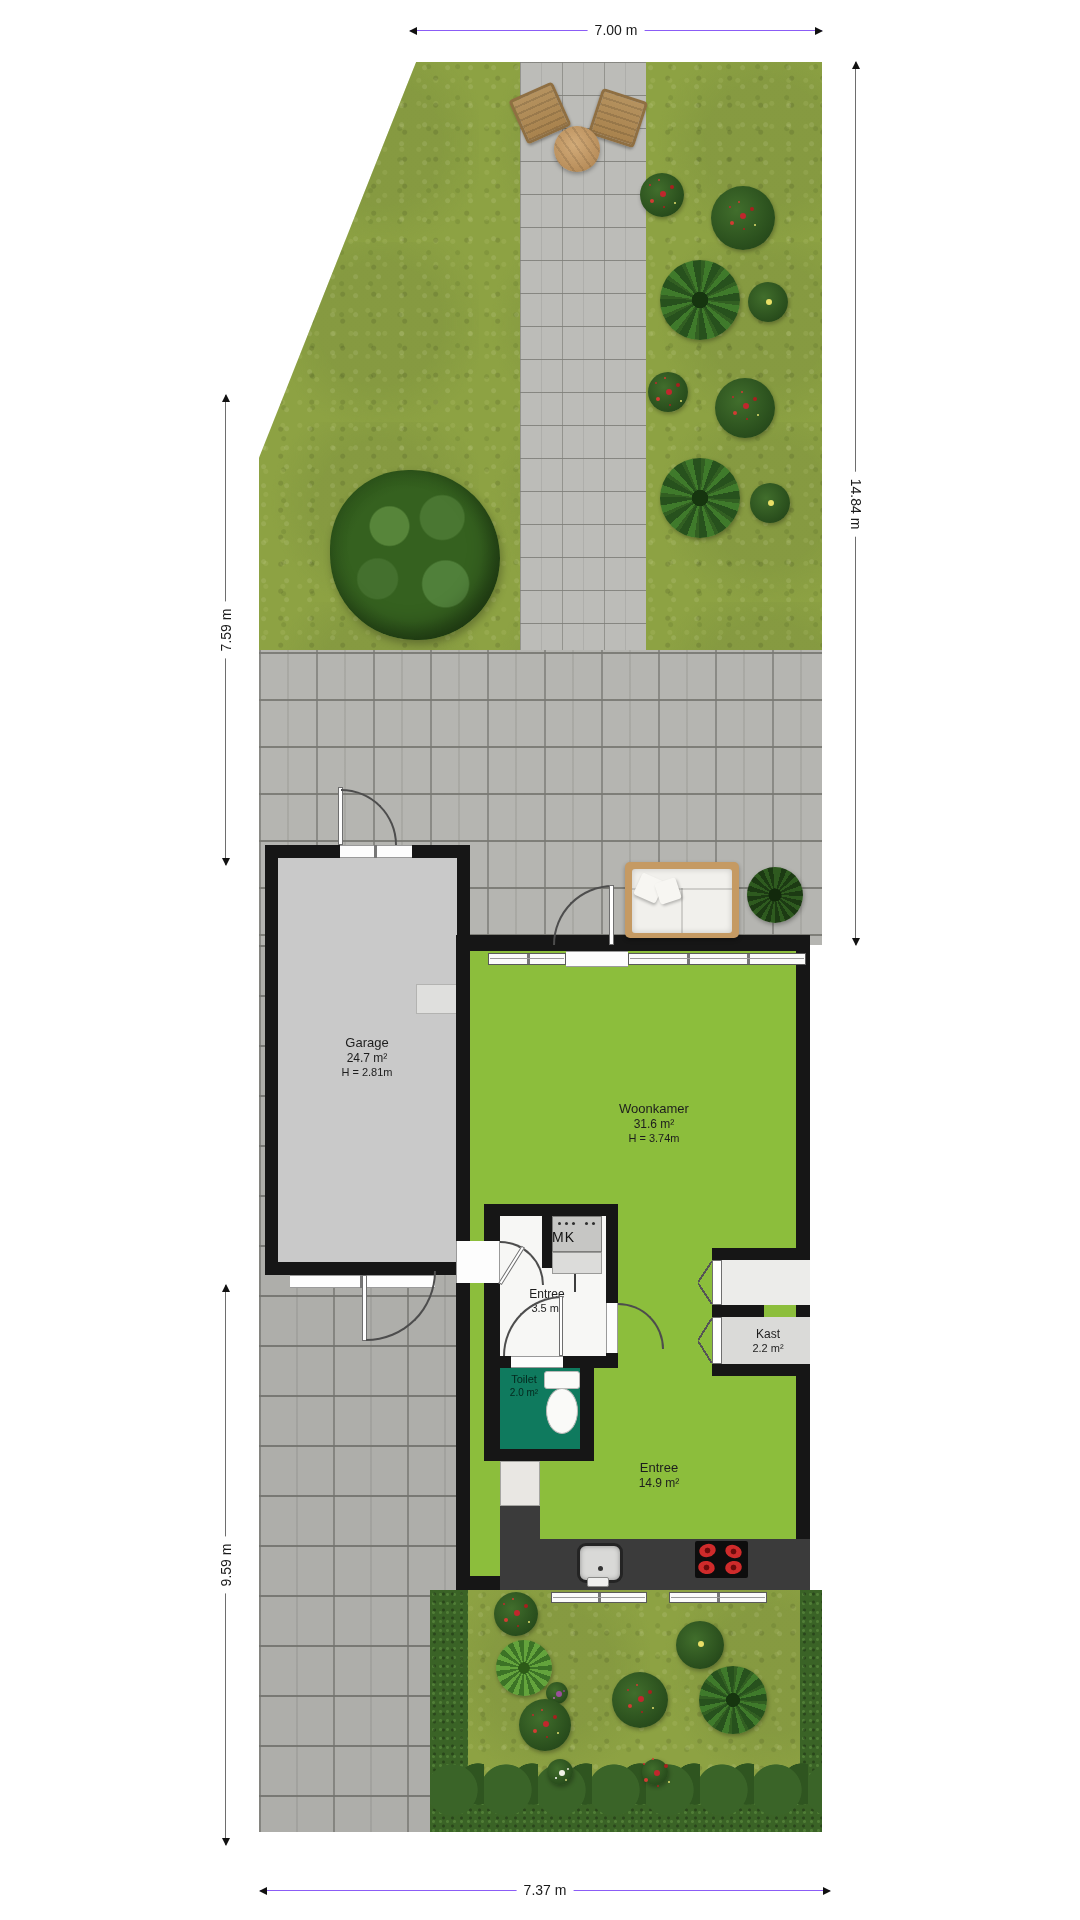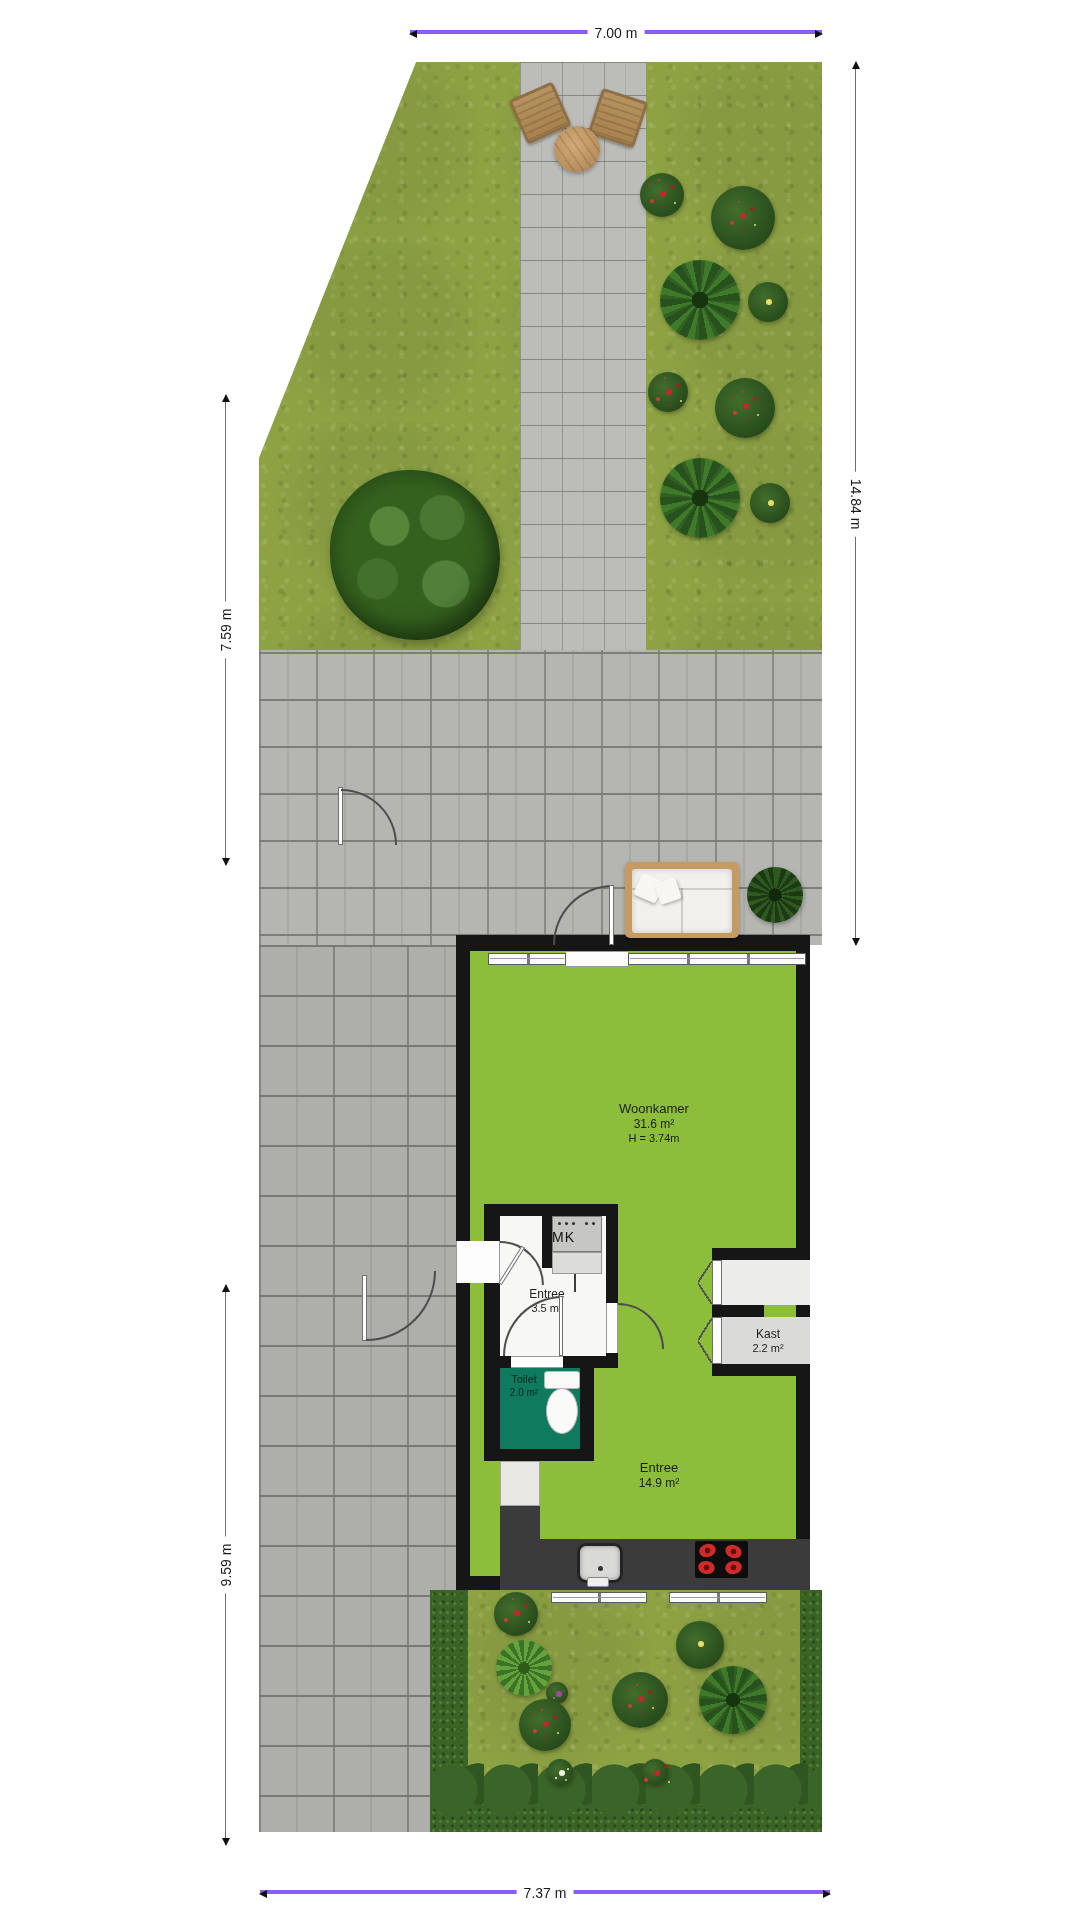--- a/index.html
+++ b/index.html
@@ -67,21 +67,21 @@
   
   .room-label{position:absolute;transform:translate(-50%,-50%);text-align:center;color:#1d1d1d;white-space:nowrap;}
   .room-label .nm{font-size:13px;line-height:1.25;}
   .room-label .ar{font-size:12px;line-height:1.2;}
   .room-label .ht{font-size:11px;line-height:1.2;}
   .room-label.sm .nm{font-size:12px;} .room-label.sm .ar{font-size:11px;}
   .room-label.xs .nm{font-size:11px;} .room-label.xs .ar{font-size:10px;}
   .mk-text{position:absolute;font-size:14px;color:#111;letter-spacing:1px;}
 
   
-  .dim-h{position:absolute;height:0;border-top:4px solid #8b5cf6;}
+  .dim-h{position:absolute;height:0;border-top:1px solid #8b5cf6;}
   .dim-v{position:absolute;width:0;border-left:1px solid #6e6e6e;}
   .dlabel{position:absolute;background:#fff;padding:1px 7px;font-size:14px;color:#1a1a1a;white-space:nowrap;}
   .dim-h .dlabel{left:50%;top:0;transform:translate(-50%,-55%);}
   .dim-v .dlabel{left:0;top:50%;}
   .arr{position:absolute;width:0;height:0;}
   .arr.left{left:-1px;top:-4px;border-top:4px solid transparent;border-bottom:4px solid transparent;border-right:8px solid #111;}
   .arr.right{right:-1px;top:-4px;border-top:4px solid transparent;border-bottom:4px solid transparent;border-left:8px solid #111;}
   .arr.up{top:-1px;left:-4px;border-left:4px solid transparent;border-right:4px solid transparent;border-bottom:8px solid #111;}
   .arr.down{bottom:-1px;left:-4px;border-left:4px solid transparent;border-right:4px solid transparent;border-top:8px solid #111;}
 
@@ -208,20 +208,37 @@
       <i></i>
     </div>
   <div class="palm" style="left:699px;top:1666px;width:68px;height:68px;z-index:4;"></div>
   <div class="bush white" style="left:547px;top:1759px;width:26px;height:26px;z-index:4;">
       <i></i>
     </div>
   <div class="bush red" style="left:642px;top:1759px;width:26px;height:26px;z-index:4;">
       <i></i>
     </div>
 
+  <div class="abs" style="left:265px;top:845px;width:205px;height:430px;background:#c9c9c9;
+              border:13px solid #161616;box-sizing:border-box;z-index:3;">
+
+    <div class="gap-h" style="left:62px;top:-13px;width:72px;height:13px;">
+      <div class="tick" style="left:34px;"></div>
+    </div>
+
+    <div class="gap-h" style="left:12px;top:417px;width:145px;height:13px;">
+      <div class="tick" style="left:70px;"></div>
+    </div>
+    <div class="workbench" style="left:138px;top:126px;width:41px;height:30px;"></div>
+    <div class="room-label" style="left:89px;top:199px;">
+      <div class="nm">Garage</div>
+      <div class="ar">24.7 m²</div>
+      <div class="ht">H = 2.81m</div>
+    </div>
+  </div>
 
   <div class="leaf" style="left:338px;top:787px;width:5px;height:58px;z-index:4;"></div>
   <div class="arc tr" style="left:341px;top:789px;width:56px;height:56px;z-index:4;"></div>
 
   <div class="leaf" style="left:362px;top:1275px;width:5px;height:66px;z-index:4;"></div>
   <div class="arc br" style="left:366px;top:1271px;width:70px;height:70px;z-index:4;"></div>
 
   <div class="abs" style="left:456px;top:935px;width:354px;height:655px;background:#8cbe3c;
               border:14px solid #161616;border-top-width:16px;box-sizing:border-box;z-index:3;">
 

